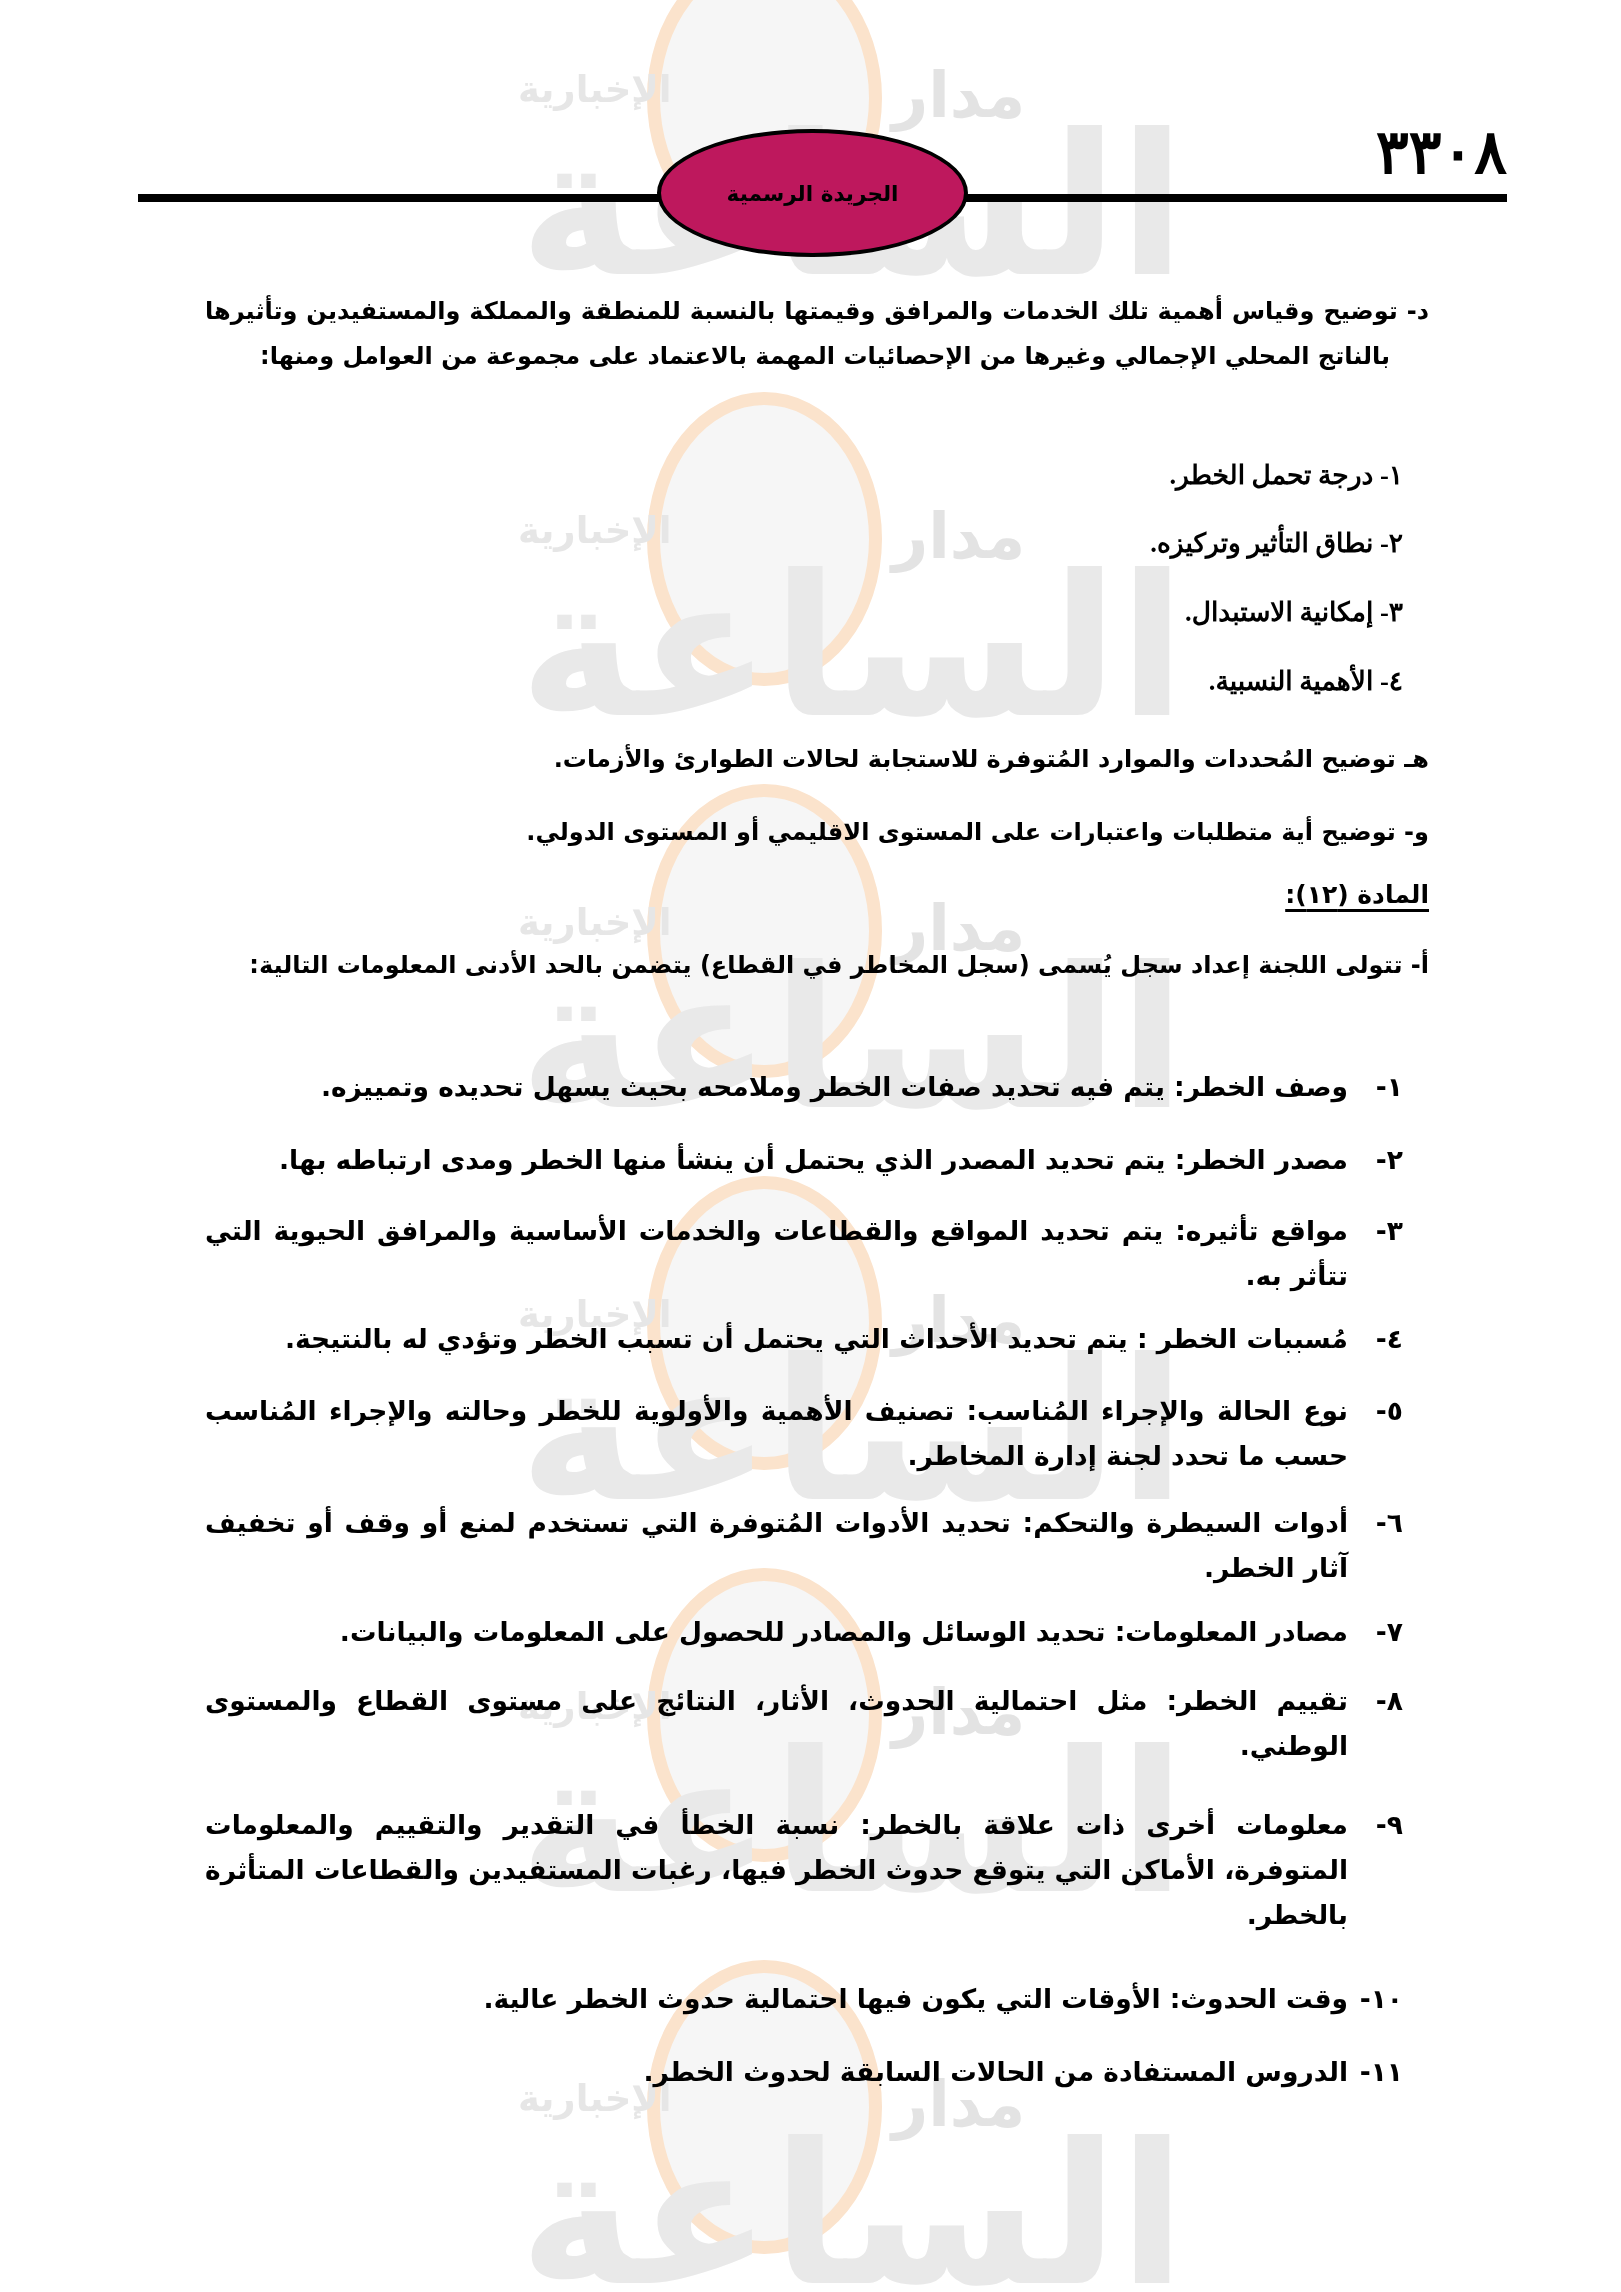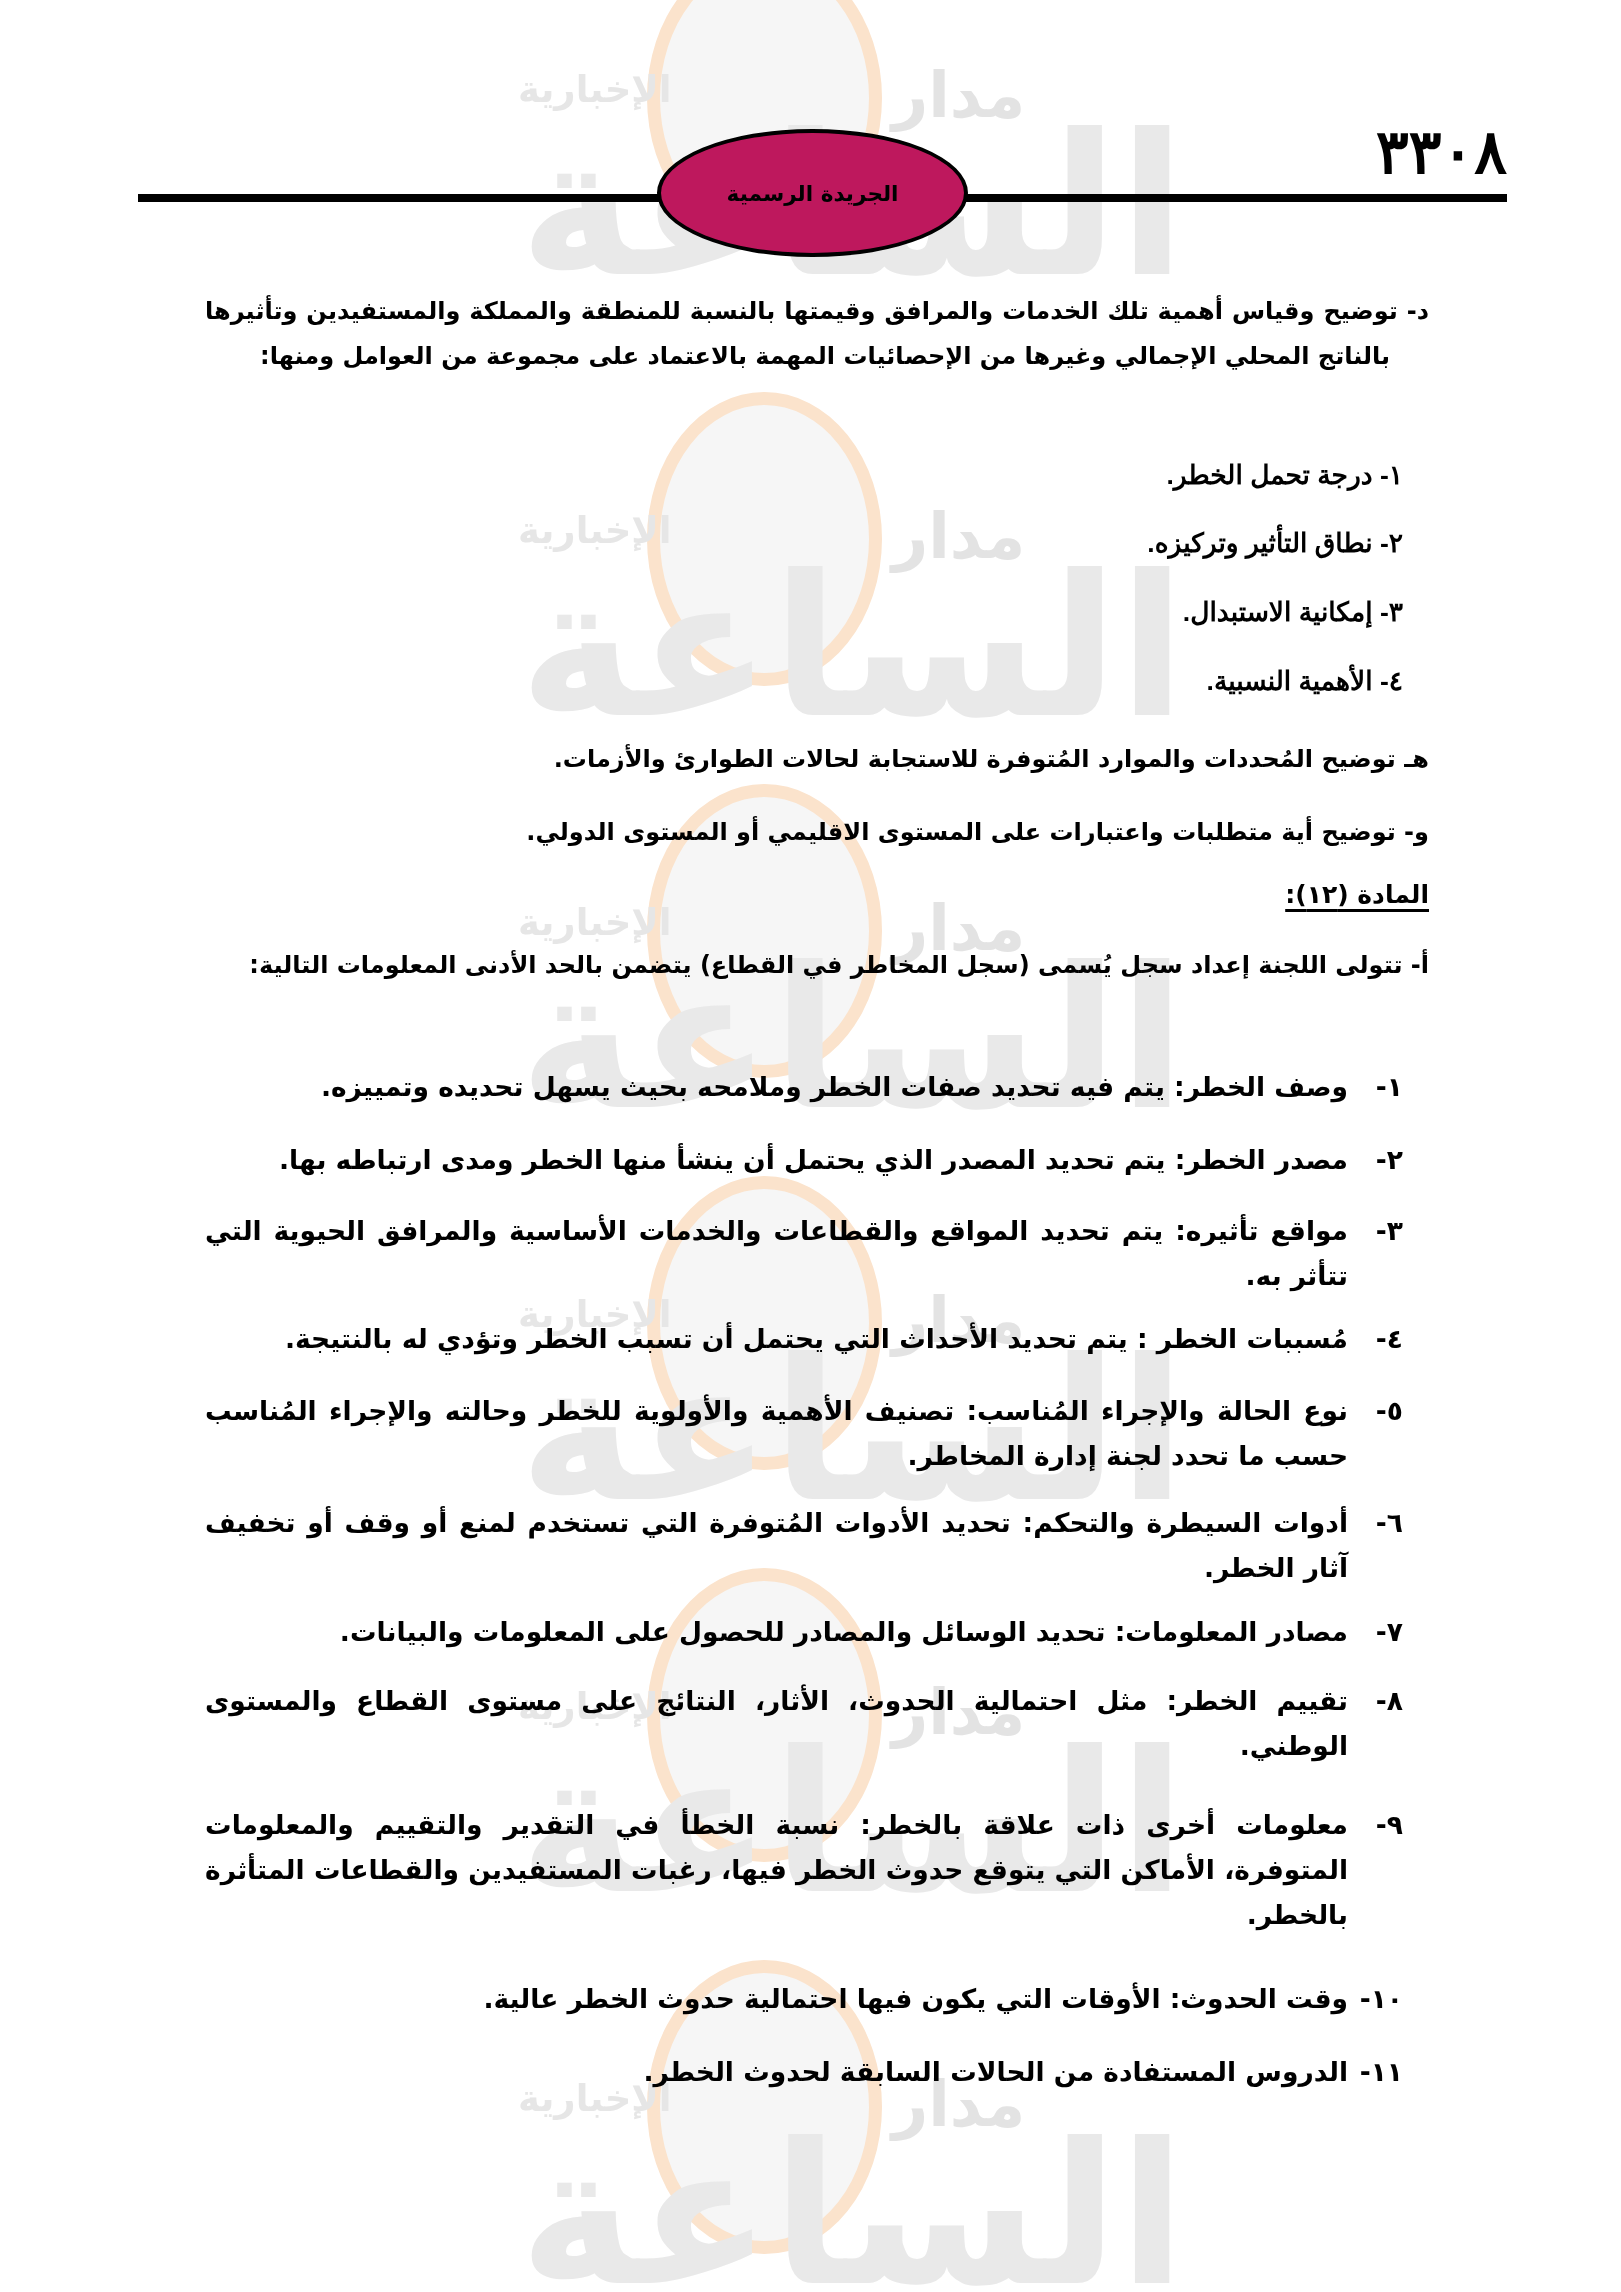--- a/index.html
+++ b/index.html
@@ -32,21 +32,21 @@
   .para { left: 205px; }
   .hang { padding-right: 39px; text-indent: -39px; }
 
   .item { position: absolute; right: 192px; left: 205px; font-size: 26.5px; font-weight: bold; line-height: 45px;
           font-family: "DejaVu Sans", sans-serif; display: flex; flex-direction: row; }
   .item .num { width: 55px; flex: 0 0 55px; text-align: right; }
   .item .txt { flex: 1; text-align: justify; text-align-last: right; }
   .item.short .txt { text-align: center; }
 
   .sub { position: absolute; right: 218px; font-size: 26.5px; font-weight: bold; line-height: 45px;
-         font-family: Liberation Sans, sans-serif; white-space: nowrap; }
+         font-family: Liberation Serif, serif; white-space: nowrap; }
 
   .heading { position: absolute; right: 192px; font-size: 25px; font-weight: bold; text-decoration: underline;
              text-underline-offset: 5.9px; text-decoration-thickness: 2.9px; font-family: "DejaVu Sans", sans-serif; }
 </style>
 </head>
 <body>
 
 <div class="wm" style="top:-59px;">
   <div class="clock"></div>
   <div class="madar">مدار</div>

